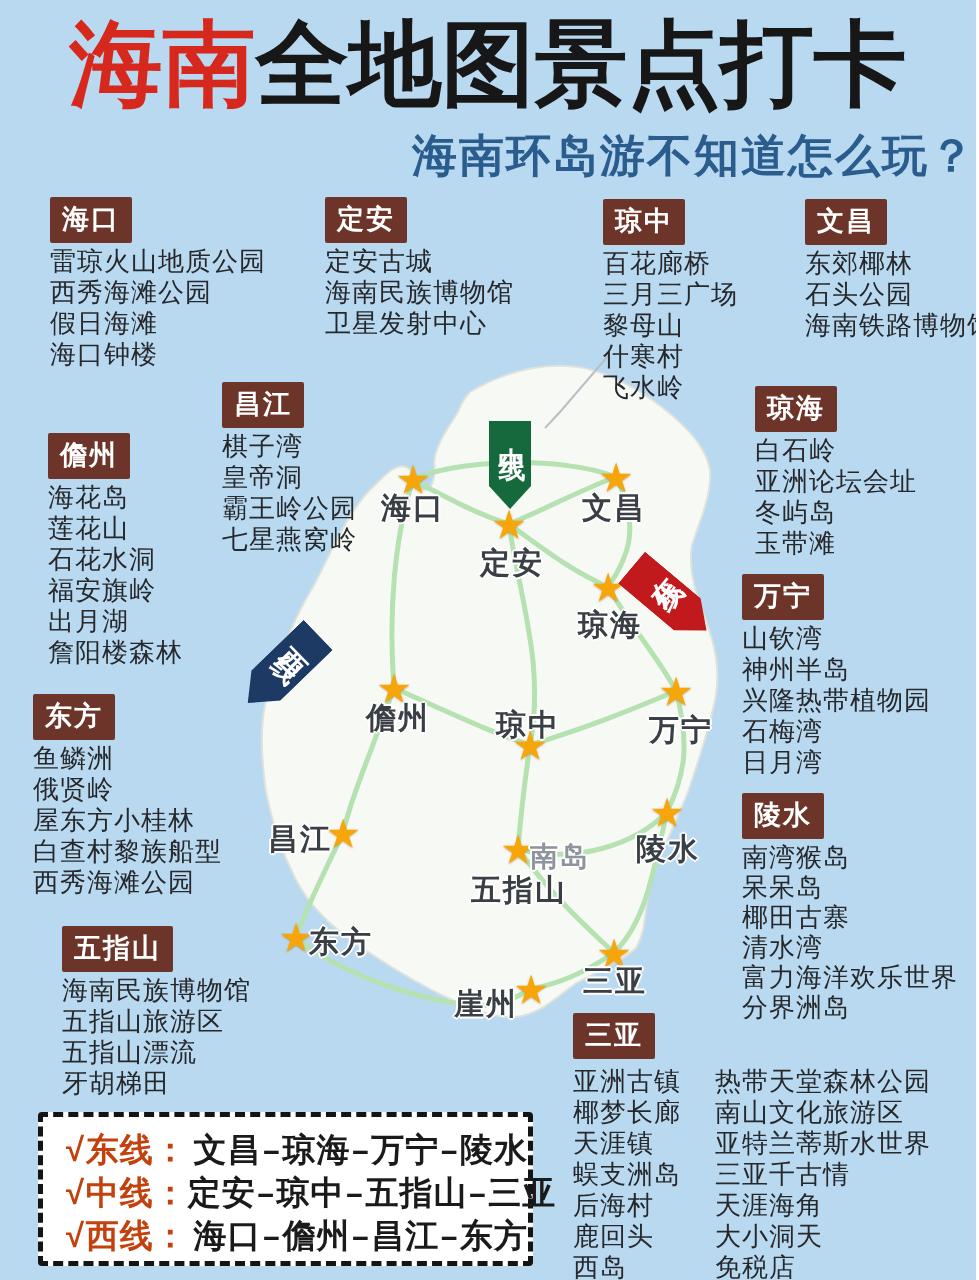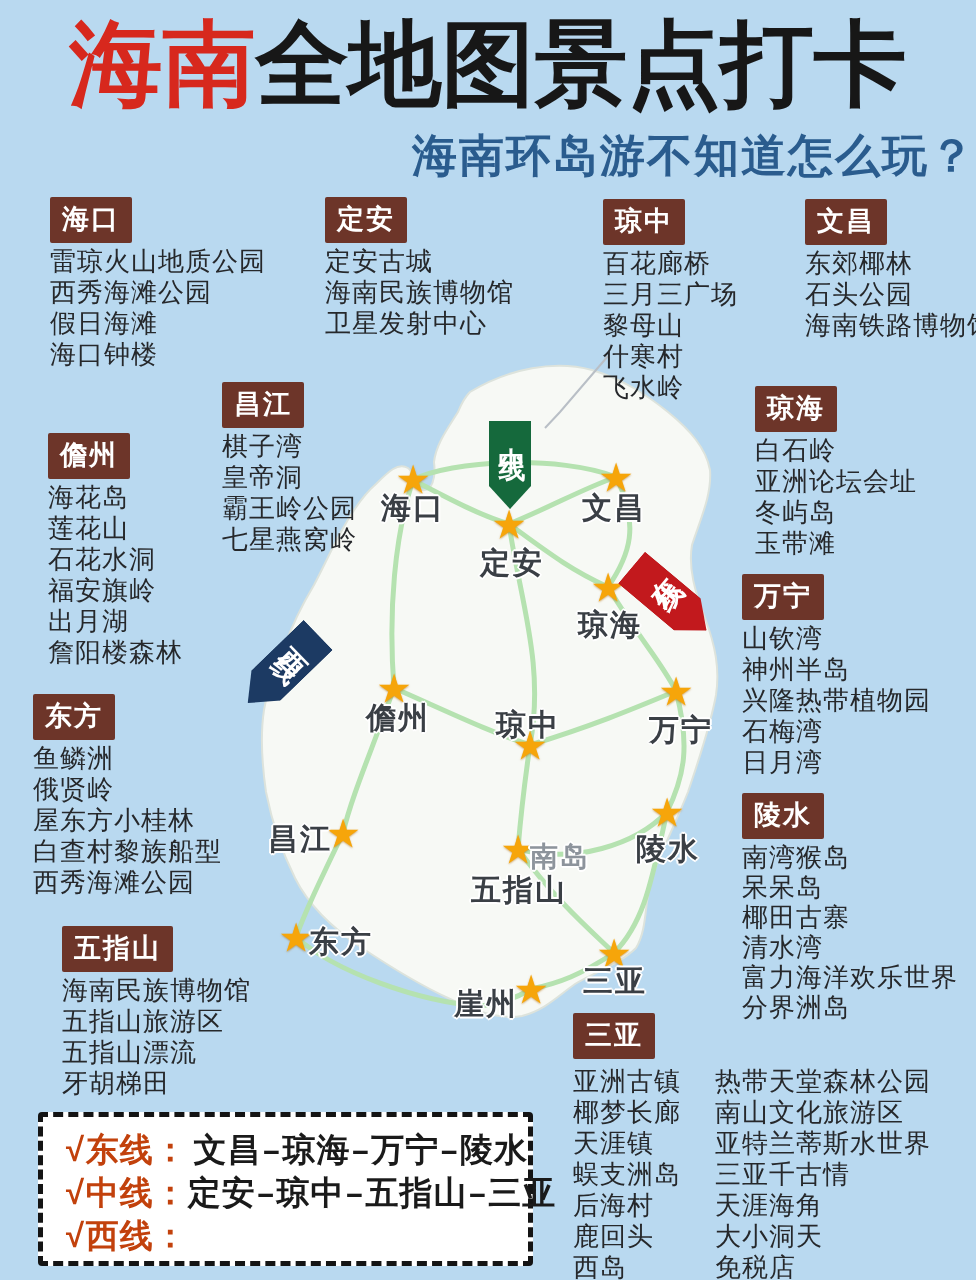--- a/index.html
+++ b/index.html
@@ -265,16 +265,17 @@
     <div class="route-row">
       <span class="route-name">√东线：</span>
       <span class="route-path">文昌–琼海–万宁–陵水</span>
     </div>
     <div class="route-row">
       <span class="route-name">√中线：</span>
       <span class="route-path">定安–琼中–五指山–三亚</span>
     </div>
     <div class="route-row">
       <span class="route-name">√西线：</span>
+      <span class="route-path">海口–儋州–昌江–东方</span>
     </div>
   </div>
 
 </div>
 
 </body></html>

